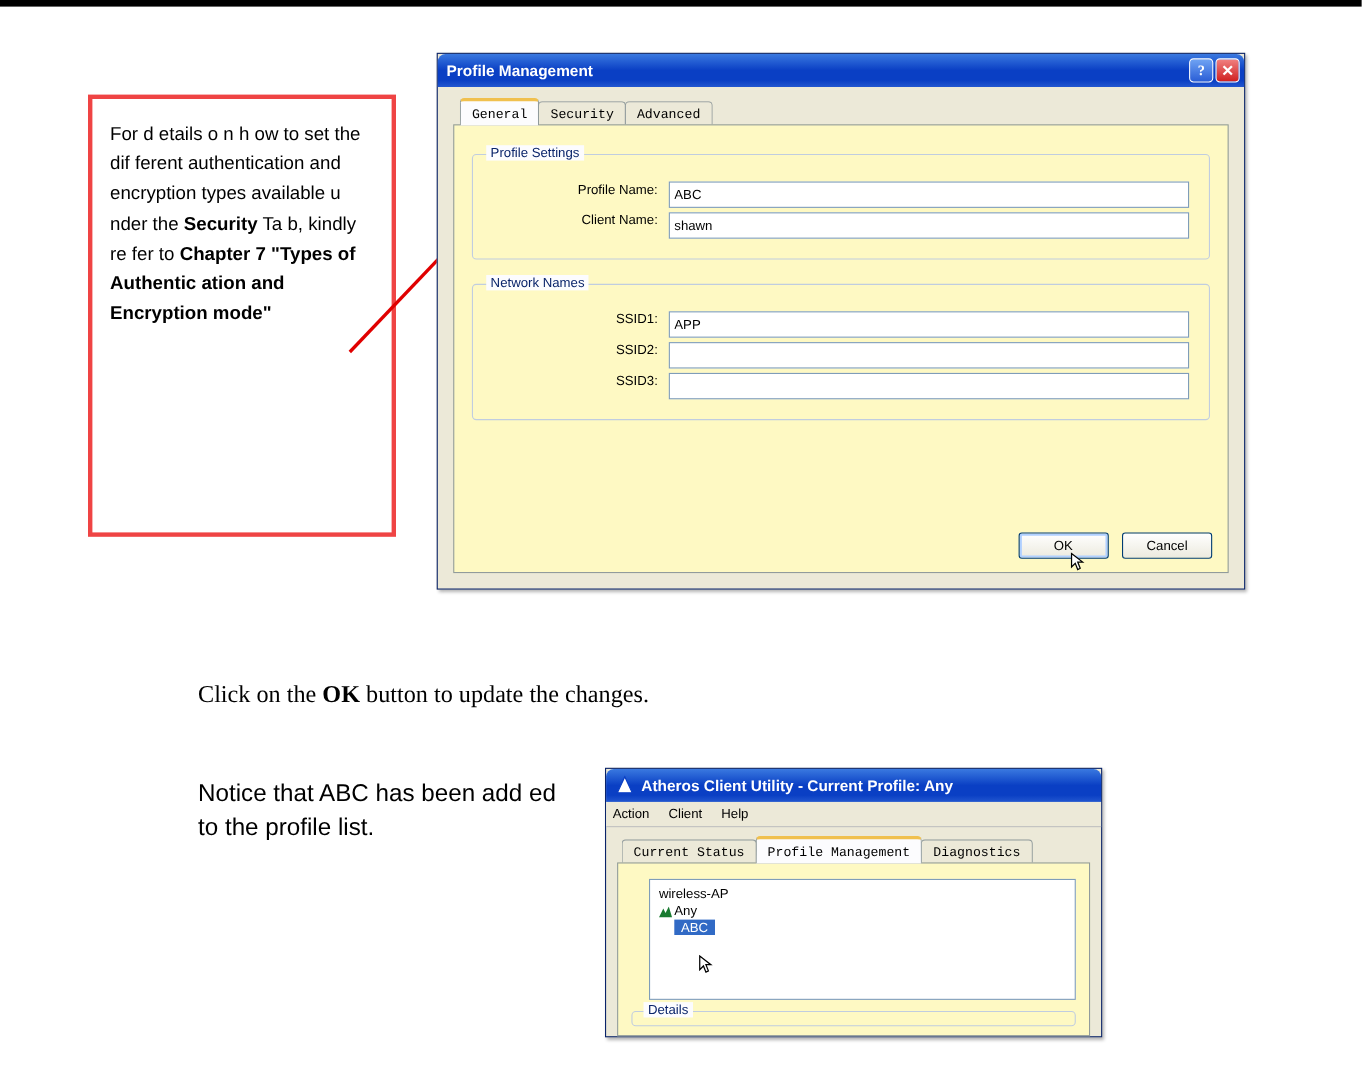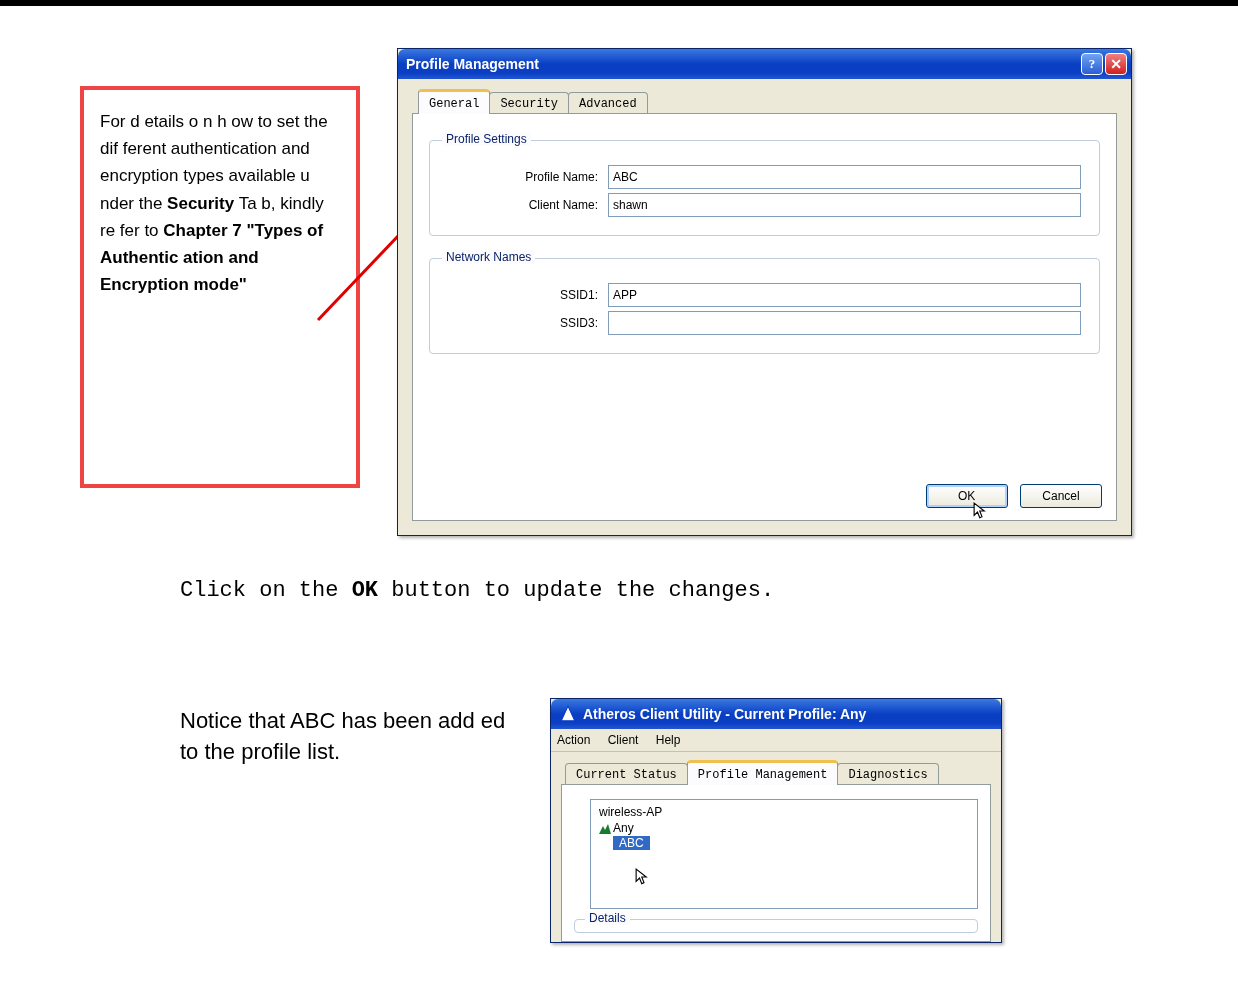--- a/index.html
+++ b/index.html
@@ -19,37 +19,37 @@
   .titlebar .title{color:#fff;font-family:Tahoma,Arial,sans-serif;font-weight:700;font-size:14px;flex:1}
   .titlebar .tbtn{width:22px;height:22px;margin-left:2px;border:1px solid #fff;border-radius:4px;display:flex;align-items:center;justify-content:center;font-family:Tahoma;font-size:13px;font-weight:700;color:#fff;box-sizing:border-box}
   .tbtn.help{background:linear-gradient(to bottom,#6fa3f3,#2a5ed6)}
   .tbtn.close{background:linear-gradient(to bottom,#f08080,#d02020);font-family:Arial;font-size:14px}
   .dlg-body{padding:10px 14px 14px 14px}
 
   
   .tabs{display:flex;align-items:flex-end;height:24px;font-family:Liberation Mono, monospace;font-size:12px;margin-left:6px}
   .tab{padding:4px 10px 3px;border:1px solid #919b9c;border-bottom:none;background:#ece9d8;margin-right:-1px;border-top-left-radius:4px;border-top-right-radius:4px;position:relative;top:1px}
   .tab.active{background:#fcfcfe;z-index:2;padding-top:5px;top:1px;border-top:3px solid #f0c04e;border-top-left-radius:4px;border-top-right-radius:4px}
-  .tabsheet{border:1px solid #919b9c;background:#ffffff;padding:16px 16px 70px 16px;min-height:320px;position:relative}
+  .tabsheet{border:1px solid #919b9c;background:#fef9c3;padding:16px 16px 70px 16px;min-height:320px;position:relative}
 
   
   .groupbox{border:1px solid #c0cde0;border-radius:4px;margin:10px 0 22px 0;padding:20px 18px 14px 18px;position:relative}
   .groupbox .legend{position:absolute;top:-9px;left:12px;background:#fcfcfe;padding:0 4px;color:#0a246a;font-family:Tahoma,Arial;font-size:12px}
-  .field-row{display:flex;align-items:center;margin:4px 0}
+  .field-row{display:flex;margin:4px 0}
   .field-row label{width:150px;text-align:right;padding-right:10px;font-family:Tahoma,Arial;font-size:12px}
   .field-row input{flex:1;height:20px;border:1px solid #7f9db9;font-family:Tahoma,Arial;font-size:12px;padding:1px 4px;background:#fff}
 
   
   .dlg-footer{position:absolute;right:14px;bottom:12px}
   .xbtn{width:82px;height:24px;margin-left:8px;font-family:Tahoma,Arial;font-size:12px;background:linear-gradient(to bottom,#fff,#eceade);border:1px solid #003c74;border-radius:3px;cursor:pointer}
   .xbtn.default{box-shadow:0 0 0 2px #b0d0ff inset}
   .cursor-svg{position:absolute;width:18px;height:18px;pointer-events:none}
 
   
-  .para1{position:absolute;left:180px;top:572px;font-size:22px;font-family:Liberation Mono, monospace}
+  .para1{position:absolute;left:180px;top:612px;font-size:22px;font-family:Liberation Serif, serif}
   .para1 b{font-weight:700}
 
   
   .para2{position:absolute;left:180px;top:700px;width:340px;font-size:22px;line-height:1.4;font-family:"Century Gothic","Segoe UI",sans-serif}
 
   
   .util{position:absolute;left:550px;top:692px;width:450px;border:1px solid #0a246a;background:#ece9d8;box-shadow:2px 2px 3px rgba(0,0,0,.3)}
   .util .titlebar{border-radius:7px 7px 0 0}
   .util .titlebar .logo{width:18px;height:18px;margin-right:6px;display:flex;align-items:center;justify-content:center}
   .menubar{background:#ece9d8;font-family:Tahoma,Arial;font-size:12px;padding:4px 6px;border-bottom:1px solid #c0c0c0}
@@ -119,20 +119,24 @@
           </div>
         </div>
 
         <div class="groupbox">
           <span class="legend">Network Names</span>
           <div class="field-row">
             <label>SSID1:</label>
             <input type="text" value="APP" style="">
           </div>
           <div class="field-row">
+            <label>SSID2:</label>
+            <input type="text" value="" style="">
+          </div>
+          <div class="field-row">
             <label>SSID3:</label>
             <input type="text" value="" style="">
           </div>
         </div>
 
         <div class="dlg-footer">
           <button class="xbtn default">OK</button>
           <button class="xbtn">Cancel</button>
         </div>
         <svg class="cursor-svg" style="left:560px;top:388px" viewBox="0 0 16 16">

